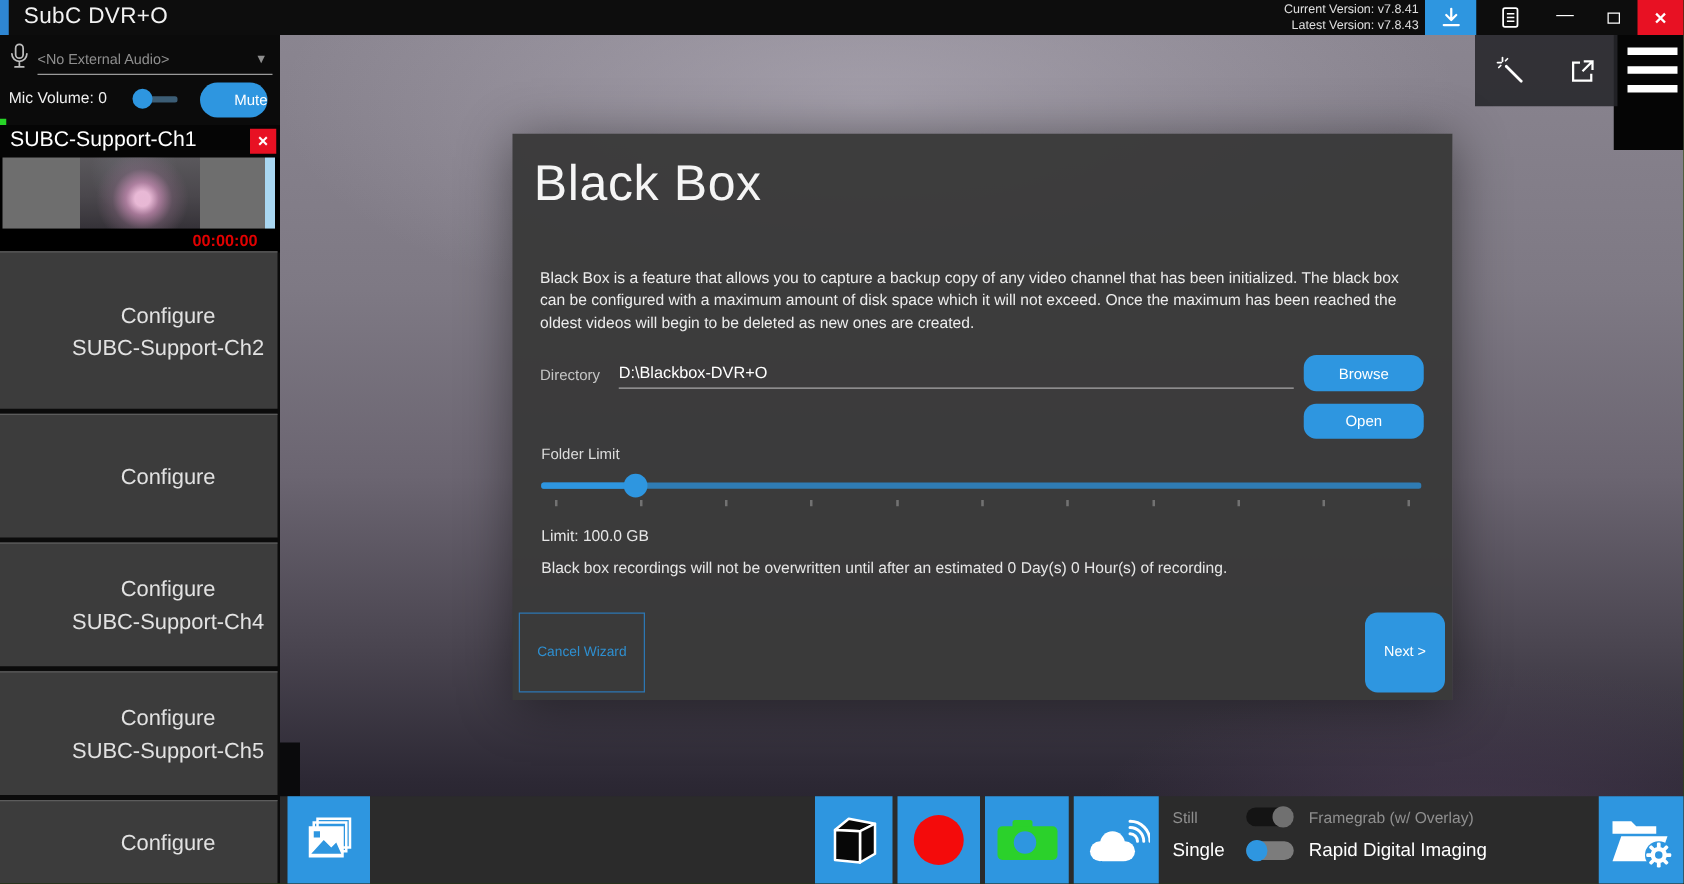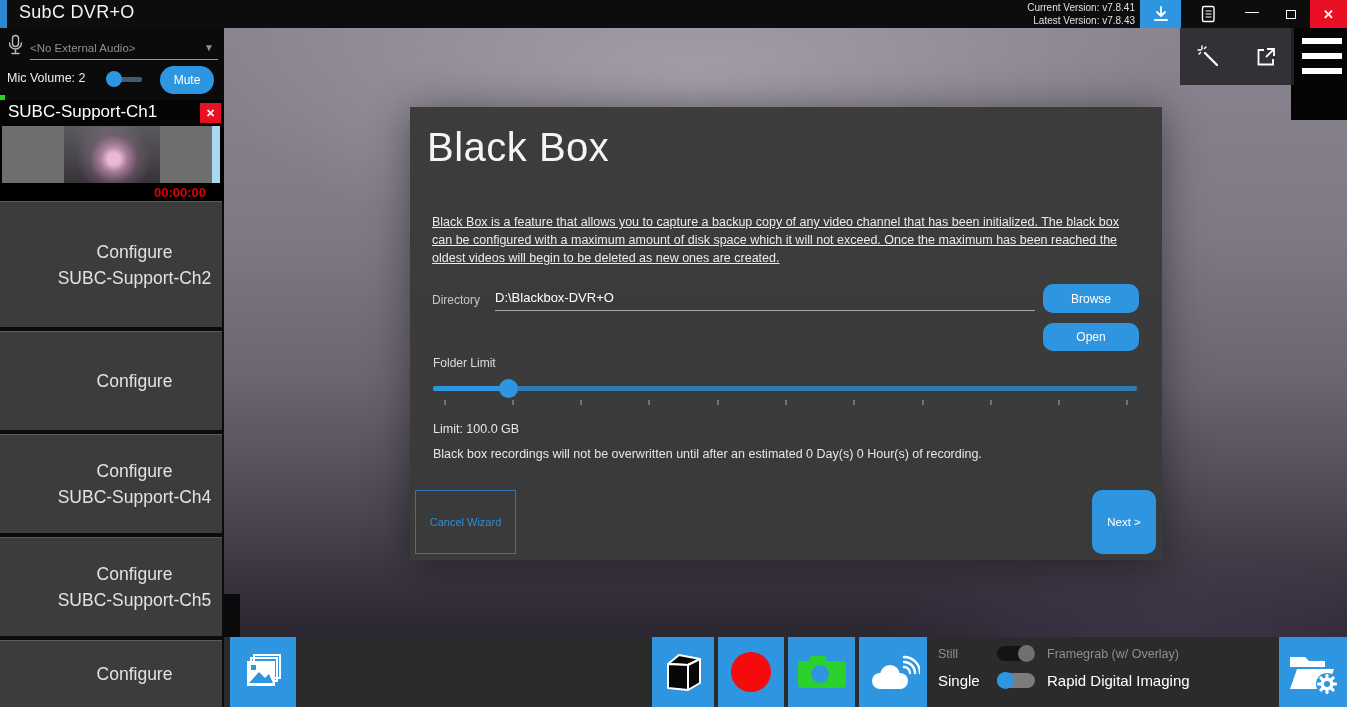--- a/index.html
+++ b/index.html
@@ -26,21 +26,21 @@
   .audio-row1 { position:absolute; left:0; top:3px; width:224px; height:30px; }
   .mic-icon { position:absolute; left:7px; top:3px; }
   .audio-select { position:absolute; left:30px; top:5px; width:188px; height:24px; color:#8f8f8f; font-size:11.5px;
     border-bottom:1px solid #9a9a9a; display:flex; align-items:center; cursor:pointer; }
   .audio-caret { position:absolute; right:4px; top:6px; color:#8f8f8f; font-size:10px; }
   .mic-row { position:absolute; left:0; top:34px; width:224px; height:34px; }
   .mic-vol-label { position:absolute; left:7px; top:9px; color:#f0f0f0; font-size:12.5px; }
   .mini-slider { position:absolute; left:108px; top:15px; width:34px; height:5px; background:#3c5d75; border-radius:2px; cursor:pointer; }
   .mini-slider .knob { position:absolute; left:-2px; top:-6px; width:16px; height:16px; border-radius:50%; background:#2e96e0; }
   .mute-btn { position:absolute; left:160px; top:4px; width:54px; height:28px; background:#2e96e0; color:#fff; font-size:12px;
-    border:none; border-radius:14px; cursor:pointer; }
+    border:none; border-radius:14px; cursor:pointer;text-align:right; }
   .rec-dot { position:absolute; left:0; width:5px; height:7px; background:#27d427; }
   .dot1 { top:67px; } .dot2 { top:167px; }
   .ch1-header { position:absolute; left:0; top:72px; width:224px; height:26px; background:#050505; }
   .ch1-title { position:absolute; left:8px; top:2px; color:#fff; font-size:17px; font-weight:300; }
   .ch1-close { position:absolute; left:200px; top:3px; width:21px; height:20px; background:#e81123; color:#fff; font-size:11px;
     font-weight:700; display:flex; align-items:center; justify-content:center; border:none; cursor:pointer; }
   .preview { position:absolute; left:0; top:98px; width:224px; height:57px; background:#000; }
   .preview .side { position:absolute; top:0; height:57px; background:#6e6e6e; }
   .preview .side.l { left:2px; width:62px; }
   .preview .side.r { left:160px; width:52px; }
@@ -72,21 +72,21 @@
     display:flex; align-items:center; justify-content:space-around; }
   .ft-btn { width:44px; height:48px; display:flex; align-items:center; justify-content:center; cursor:pointer; }
   .hamburger { position:absolute; left:1078px; top:10px; width:40px; height:36px; display:flex; flex-direction:column;
     justify-content:space-between; cursor:pointer; }
   .hamburger div { height:6px; background:#fff; }
 
   
   .dialog { position:absolute; left:186px; top:79px; width:752px; height:453px; background:rgba(58,58,58,.97);
     box-shadow:0 4px 40px rgba(0,0,0,.45); }
   .dlg-title { position:absolute; left:17px; top:18px; font-size:40px; font-weight:200; color:#f5f5f5; letter-spacing:.5px; }
-  .dlg-desc { position:absolute; left:22px; top:106px; width:706px; font-size:12.5px; line-height:18px; color:#ececec;text-decoration:underline; }
+  .dlg-desc { position:absolute; left:22px; top:106px; width:706px; font-size:12.5px; line-height:18px; color:#ececec; }
   .dir-label { position:absolute; left:22px; top:186px; font-size:12px; color:#c6c6c6; }
   .dir-input { position:absolute; left:85px; top:178px; width:540px; height:26px; background:transparent; border:none;
     border-bottom:1px solid #a8a8a8; color:#fff; font-size:13px; font-family:"Liberation Sans",sans-serif; outline:none; }
   .btn-blue { background:#2e96e0; color:#fff; border:none; border-radius:10px; font-size:12px; cursor:pointer;
     font-family:"Liberation Sans",sans-serif; }
   .browse-btn { position:absolute; left:633px; top:177px; width:96px; height:29px; }
   .open-btn { position:absolute; left:633px; top:216px; width:96px; height:28px; }
   .fl-label { position:absolute; left:23px; top:249px; font-size:12px; color:#dcdcdc; }
   .slider { position:absolute; left:23px; top:279px; width:704px; height:5px; background:#2f7cb4; border-radius:2px; cursor:pointer; }
   .slider .fill { position:absolute; left:0; top:0; height:5px; background:#2e96e0; border-radius:2px; }
@@ -163,21 +163,21 @@
         <rect x="5.5" y="1.5" width="6" height="11" rx="3" stroke="#bdbdbd" stroke-width="1.4" fill="none"></rect>
         <path d="M2.5 9 a6 6 0 0 0 12 0 M8.5 15 v4 M5 19.5 h7" stroke="#bdbdbd" stroke-width="1.4" fill="none" stroke-linecap="round"></path>
       </svg>
       <div class="audio-select">
         <span>&lt;No External Audio&gt;</span>
         <span class="audio-caret">▼</span>
       </div>
     </div>
 
     <div class="mic-row">
-      <span class="mic-vol-label">Mic Volume: 2</span>
+      <span class="mic-vol-label">Mic Volume: 0</span>
       <div class="mini-slider">
         <div class="knob"></div>
       </div>
       <button class="mute-btn">Mute</button>
     </div>
 
     <div class="rec-dot dot1"></div>
     <div class="rec-dot dot2"></div>
 
     <div class="ch1-header">

